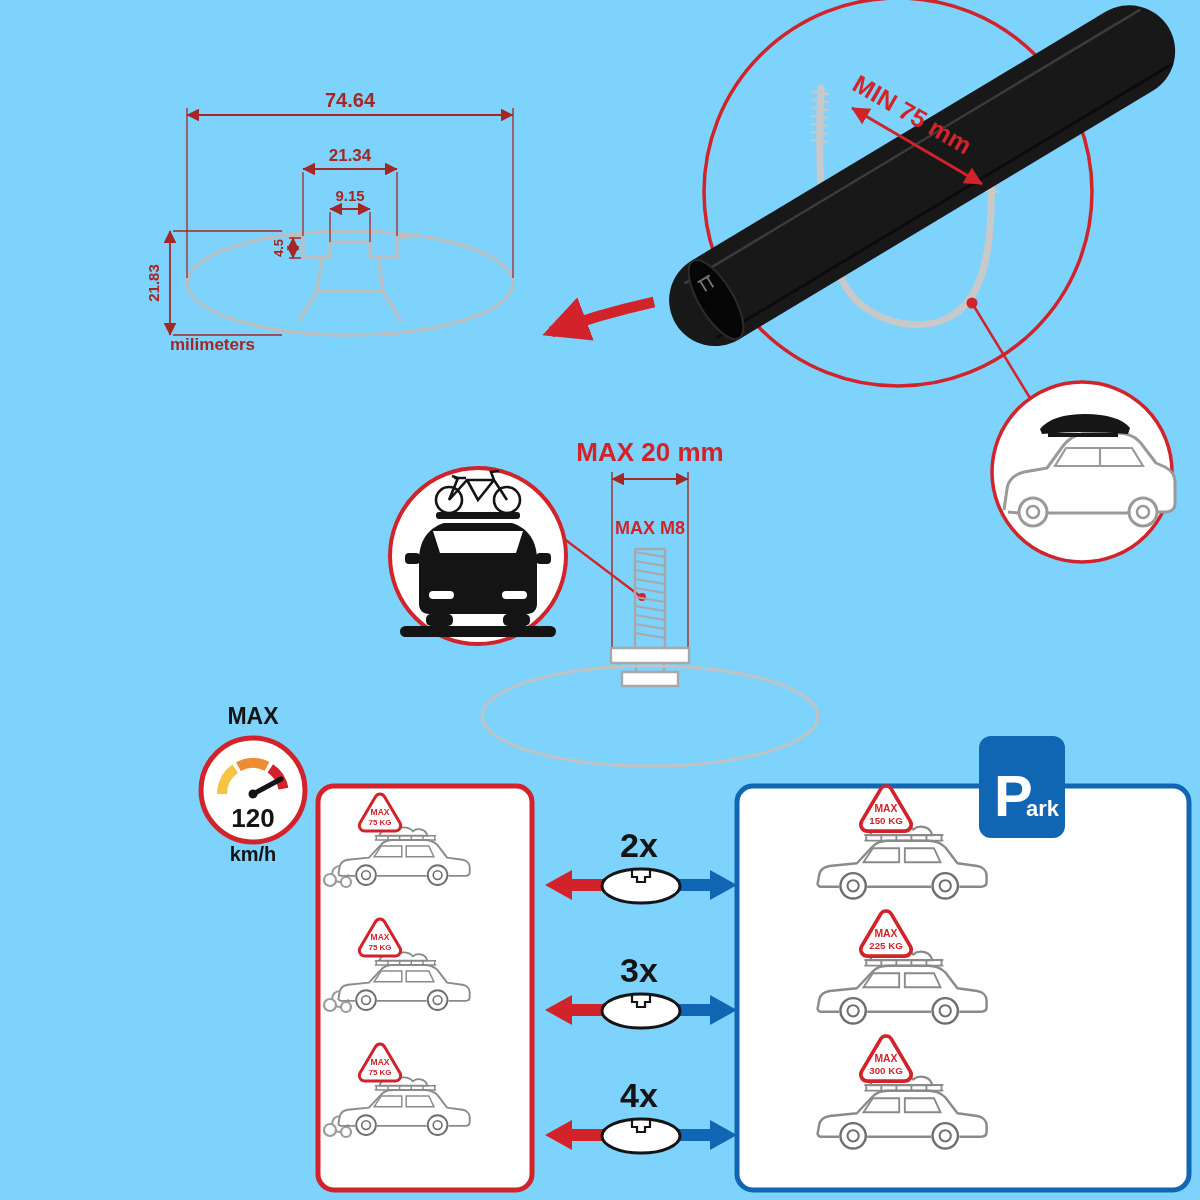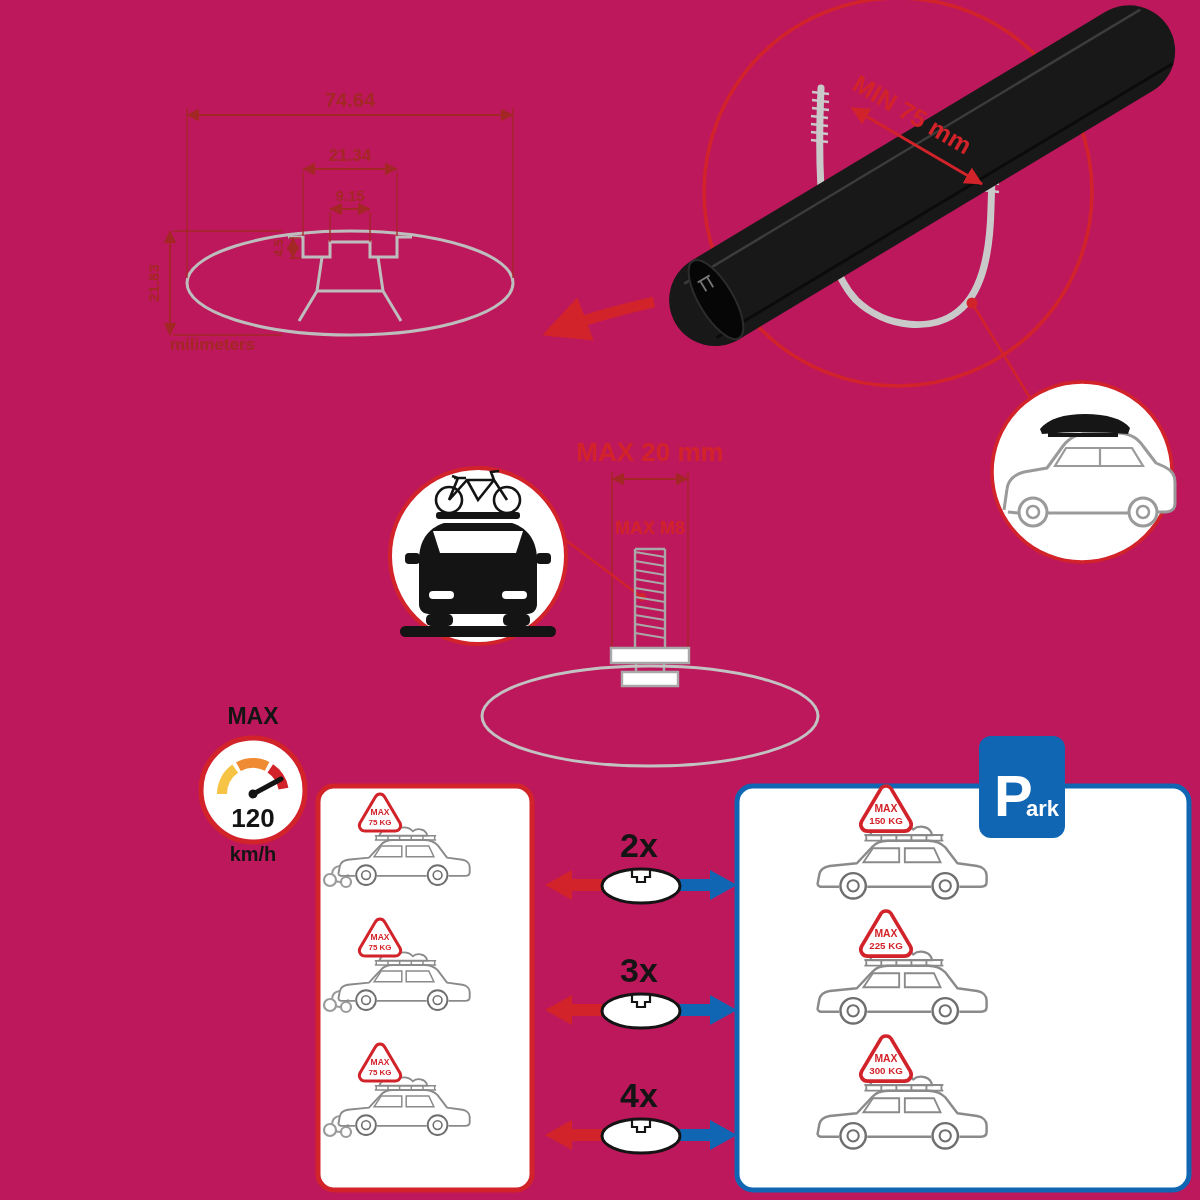--- a/index.html
+++ b/index.html
@@ -1,16 +1,16 @@
 <!DOCTYPE html>
 <html><head>
 <meta charset="utf-8">
 <style>
   html,body{margin:0;padding:0;background:#ffffff;}
-  .canvas{position:relative;width:1200px;height:1200px;background:#be185d;overflow:hidden;}
+  .canvas{position:relative;width:1200px;height:1200px;background:#7dd3fc;overflow:hidden;}
   svg{display:block;}
   text{font-family:"Liberation Sans", sans-serif;}
   .dimtxt{fill:#a32724;font-weight:bold;}
   .redtxt{fill:#d2232a;font-weight:bold;}
   .blktxt{fill:#141414;font-weight:bold;}
   .whitetxt{fill:#ffffff;font-weight:bold;}
 </style>
 </head>
 <body>
 

